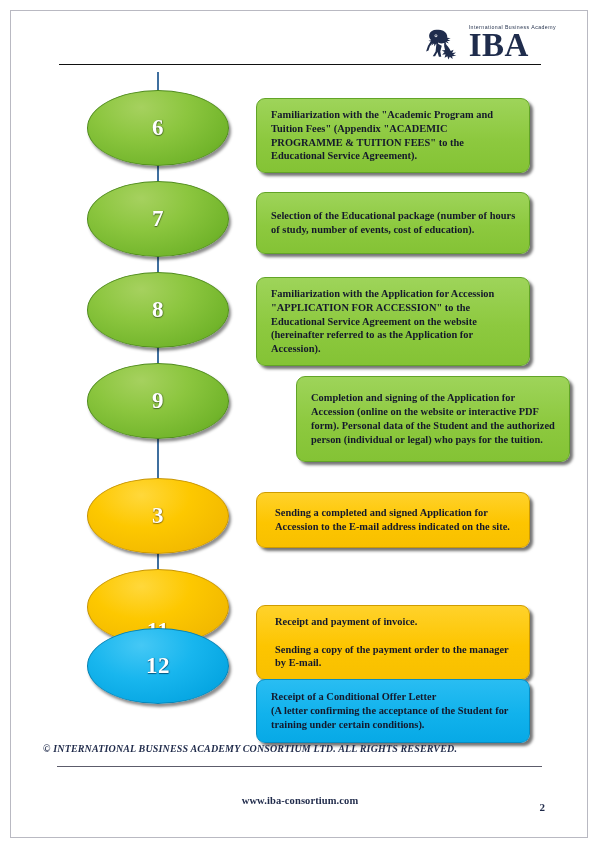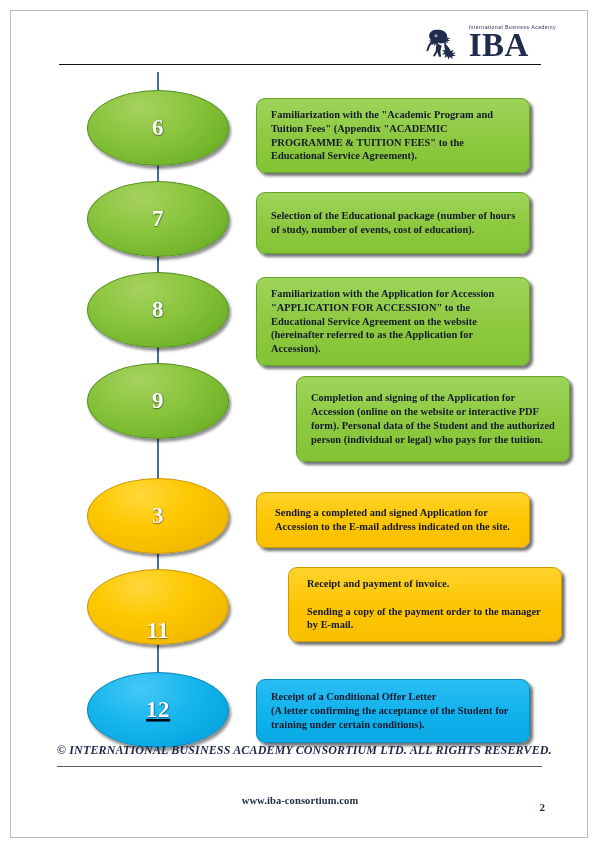--- a/index.html
+++ b/index.html
@@ -171,24 +171,24 @@
   
   .footer {
     position: absolute;
     left: 0;
     bottom: 0;
     width: 578px;
     height: 110px;
   }
   .copyright {
     position: absolute;
-    left: 46px;
+    left: 32px;
     top: 16px;
     font-family: "Liberation Serif", serif;
-    font-size: 12px;
+    font-size: 10px;
     font-weight: bold;
     font-style: italic;
     color: #1f2a4a;
     letter-spacing: 0.15px;
     white-space: nowrap;
   }
   .footer-rule {
     position: absolute;
     left: 46px;
     top: 39px;
@@ -284,28 +284,28 @@
             <span class="oval-number">3</span>
           </div>
           <div class="callout yellow" style="top: 424px; min-height: 56px;">
             <div class="callout-text">Sending a completed and signed Application for Accession to the E-mail address indicated on the site.</div>
           </div>
         </div>
         <div class="row" style="top: 0px;">
           <div class="oval yellow" style="top: 501px; height: 74px; align-items: flex-end;">
             <span class="oval-number">11</span>
           </div>
-          <div class="callout yellow" style="top: 499px; min-height: 70px; margin-left: 32px;">
+          <div class="callout yellow" style="top: 537px; min-height: 70px;">
             <div class="callout-text">Receipt and payment of invoice.
 
 Sending a copy of the payment order to the manager by E-mail.</div>
           </div>
         </div>
         <div class="row" style="top: 0px;">
-          <div class="oval blue" style="top: 604px; height: 74px; text-decoration: underline;">
+          <div class="oval blue" style="top: 560px; height: 74px;">
             <span class="oval-number">12</span>
           </div>
           <div class="callout blue" style="top: 599px; min-height: 64px;">
             <div class="callout-text">Receipt of a Conditional Offer Letter
 (A letter confirming the acceptance of the Student for training under certain conditions).</div>
           </div>
         </div>
       </div>
   </div>
 

